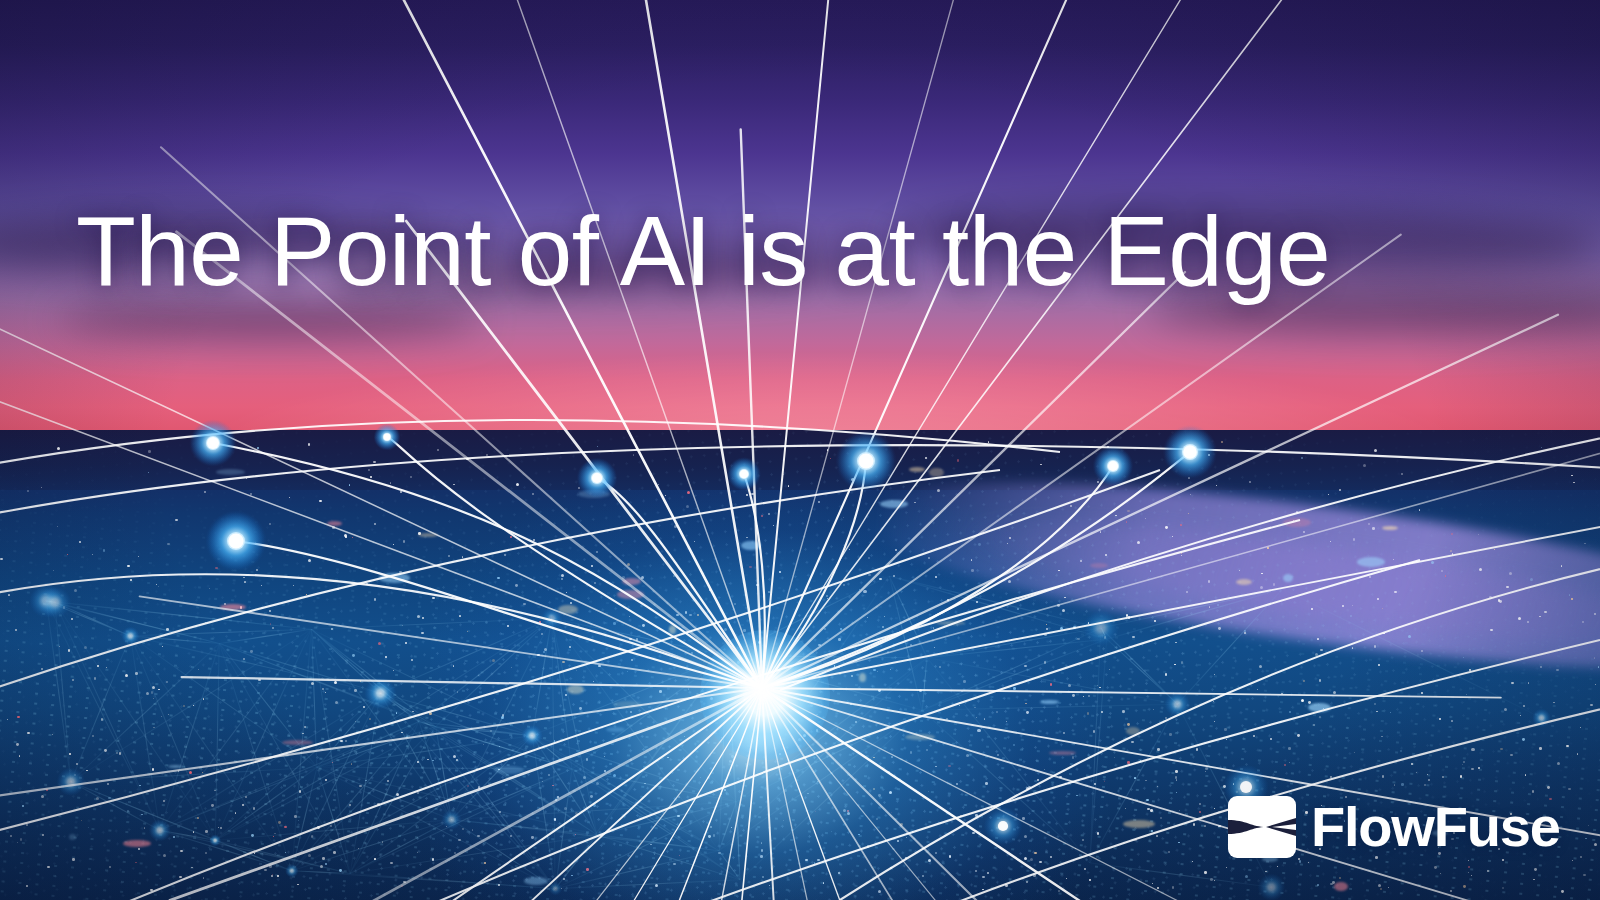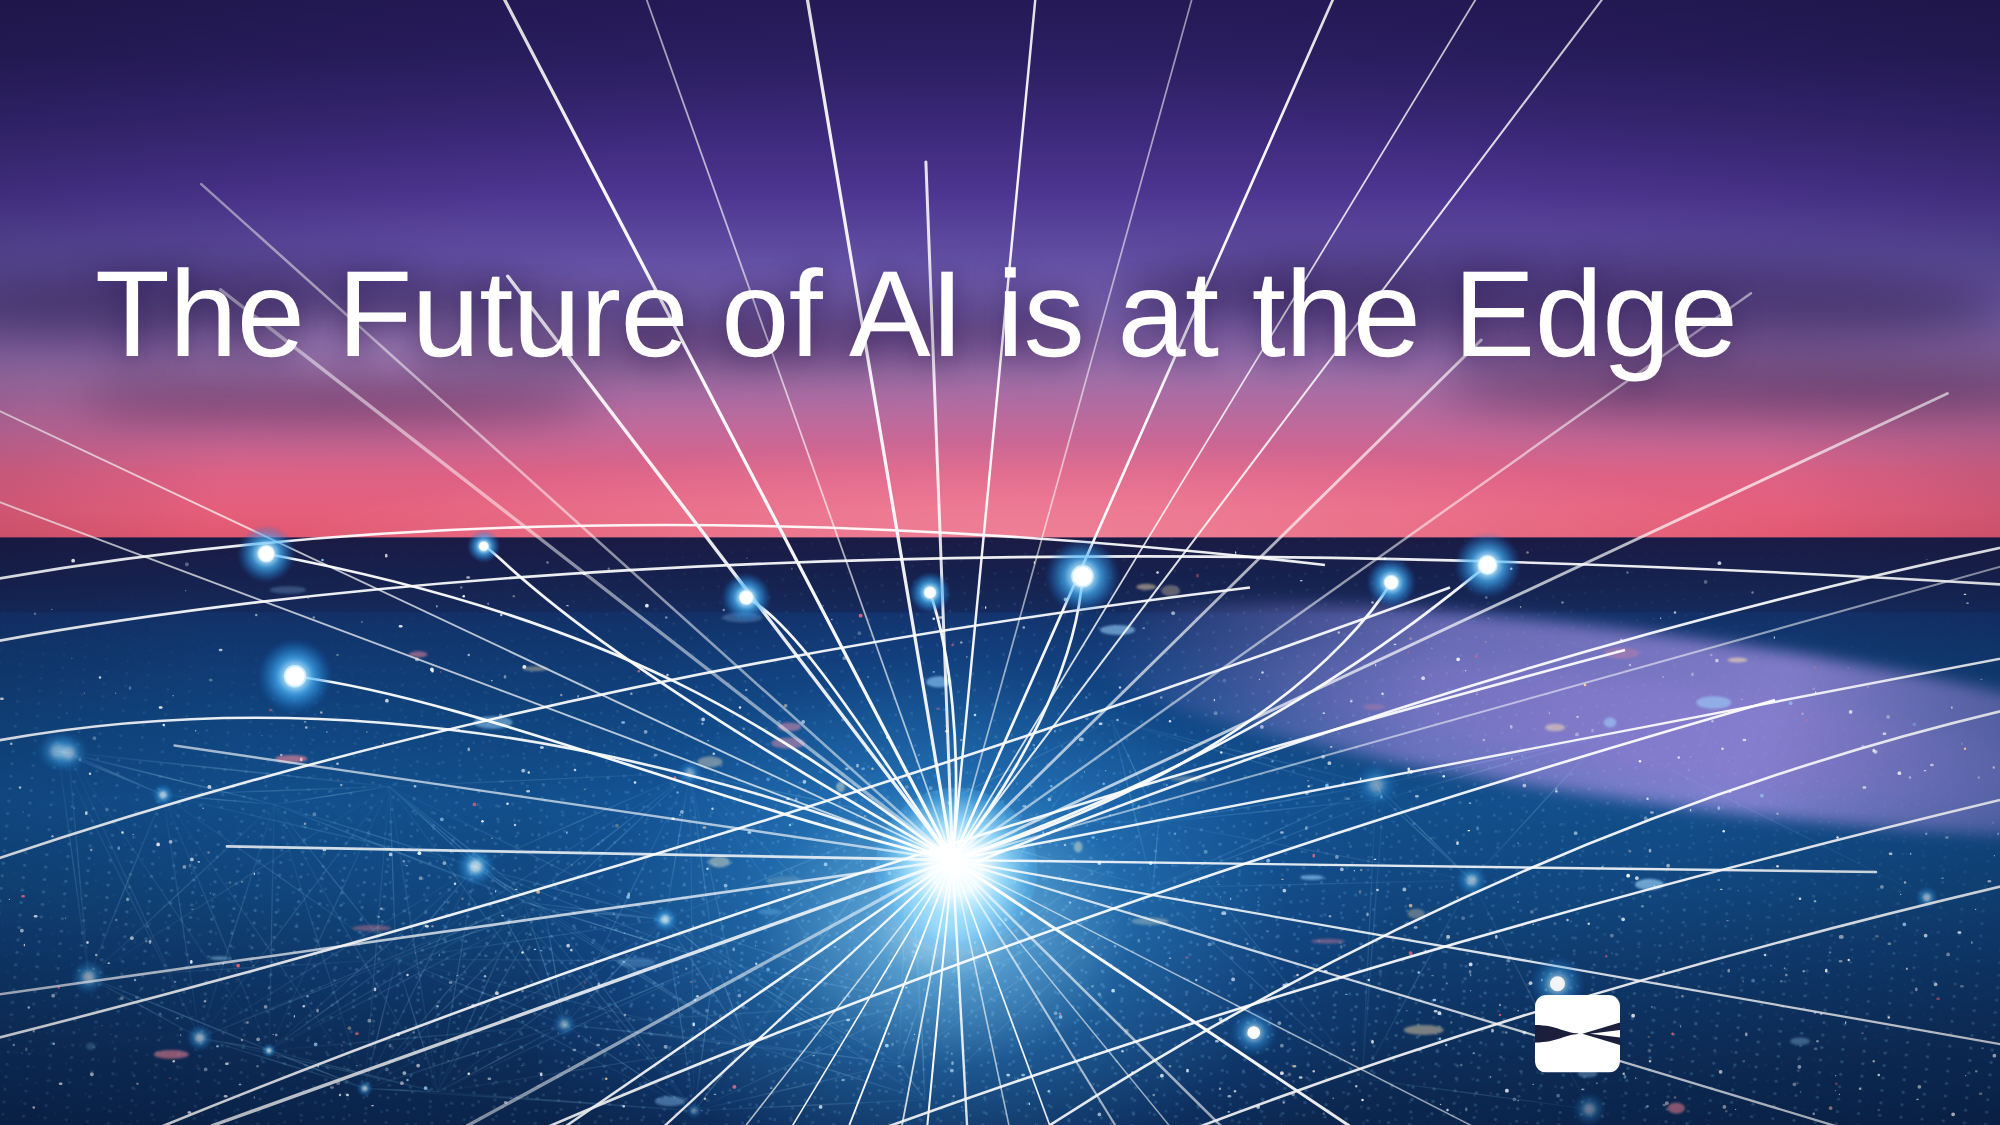--- a/index.html
+++ b/index.html
@@ -1443,24 +1443,25 @@
         <circle cx="236" cy="541" r="7.6" fill="#ffffff" opacity=".95"></circle>
         <circle cx="1246" cy="787" r="22.4" fill="url(#nodeGlow)" opacity=".7"></circle>
         <circle cx="1246" cy="787" r="6.0" fill="#ffffff" opacity=".95"></circle>
         <circle cx="1003" cy="826" r="19.2" fill="url(#nodeGlow)" opacity=".7"></circle>
         <circle cx="1003" cy="826" r="5.1" fill="#ffffff" opacity=".95"></circle>
       </g>
   </svg>
 
   <div class="vignette"></div>
 
-  <h1 class="title">The Future of AI is at the Edge</h1>
+  <h1 class="title">The Point of AI is at the Edge</h1>
 
   <div class="logo">
     <span class="logo-mark">
       <svg viewBox="0 0 68 62" width="68" height="62">
         <rect x="0" y="0" width="68" height="62" rx="9" ry="9" fill="#ffffff"></rect>
         <path d="M0 24 C18 24 24 31 38 31 L68 22 L68 28 L44 31 L68 34 L68 40 L38 31 C24 31 18 38 0 38 Z" fill="#1b1f3b"></path>
       </svg>
     </span>
+    <span class="logo-word">FlowFuse</span>
   </div>
 
 </div>
 
 </body></html>

